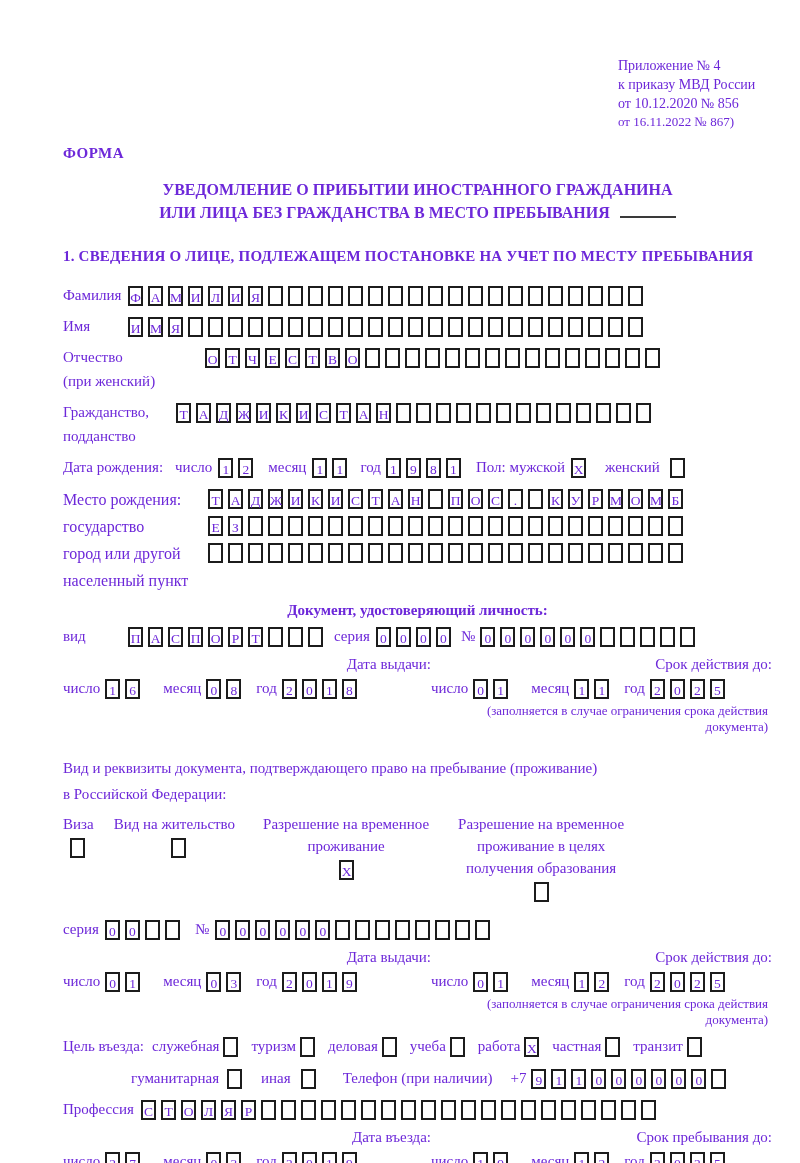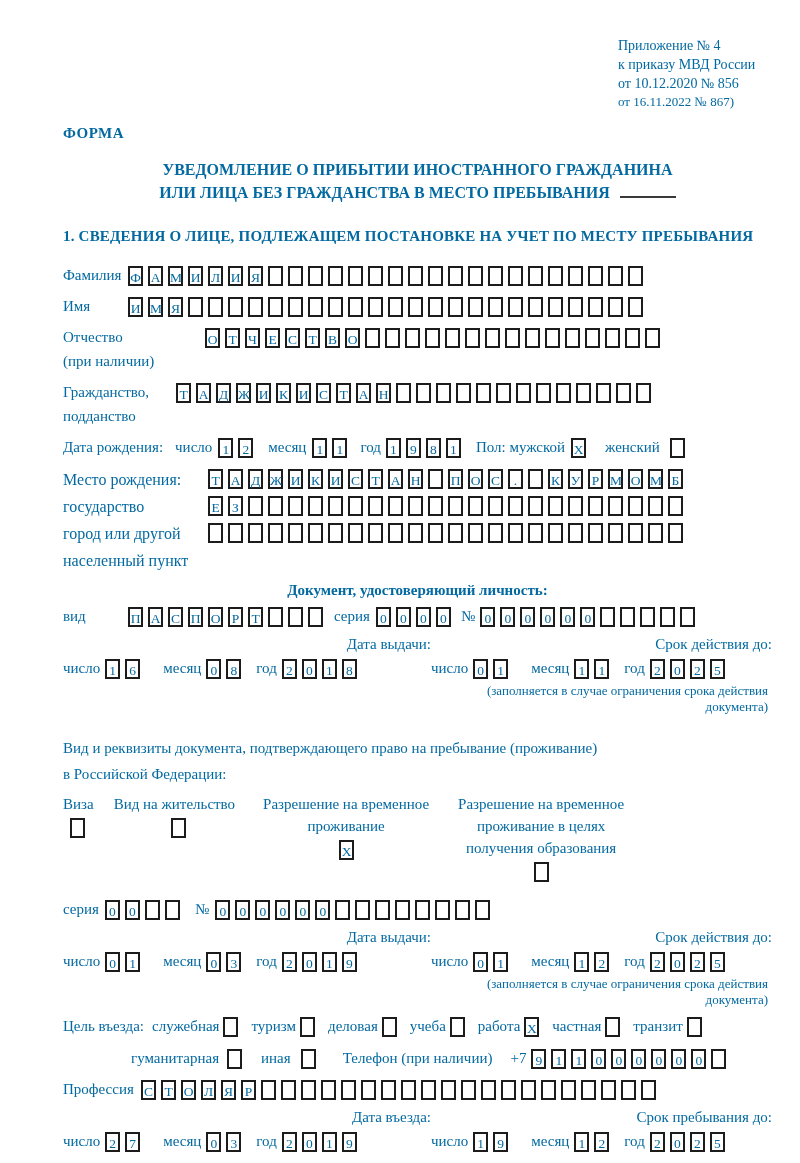--- a/index.html
+++ b/index.html
@@ -1,20 +1,20 @@
 <!DOCTYPE html>
 <html><head>
 <meta charset="utf-8">
 <style>
   * { margin:0; padding:0; box-sizing:border-box; }
   body { background:#888; font-family:"Liberation Serif", serif; }
   .page {
     position:relative; width:800px; height:1163px; margin:0 auto;
-    background:#ffffff; color:#0369a1;
-    padding:36px 28px 20px 63px; overflow:hidden;
+    background:#ffffff; color:#6d28d9;
+    padding:56px 28px 20px 63px; overflow:hidden;
   }
   .apx { margin-left:555px; font-size:14px; line-height:19px; }
   .apx .small { font-size:13px; line-height:18px; }
   .apx .gap-top { margin-top:5px; }
   .forma { text-align:left; font-weight:bold; font-size:15px; margin:14px 12px 0 0; letter-spacing:0.5px; }
   .title { text-align:center; font-weight:bold; font-size:16px; line-height:23px; margin-top:16px; }
   .blank-u { display:inline-block; width:56px; height:13px; border-bottom:2px solid #3a3a3a; margin-left:10px; }
   .sect { font-weight:bold; font-size:15px; margin-top:24px; letter-spacing:0.2px; }
 
   .row { display:flex; align-items:flex-start; margin-top:7px; }
@@ -87,21 +87,21 @@
   </div>
 
   <div class="row">
     <div class="lbl w65">Имя</div>
     <div class="cells"><span class="cell">И</span><span class="cell">М</span><span class="cell">Я</span><span class="cell"></span><span class="cell"></span><span class="cell"></span><span class="cell"></span><span class="cell"></span><span class="cell"></span><span class="cell"></span><span class="cell"></span><span class="cell"></span><span class="cell"></span><span class="cell"></span><span class="cell"></span><span class="cell"></span><span class="cell"></span><span class="cell"></span><span class="cell"></span><span class="cell"></span><span class="cell"></span><span class="cell"></span><span class="cell"></span><span class="cell"></span><span class="cell"></span><span class="cell"></span></div>
   </div>
 
   <div class="row">
     <div class="w142">
       <div class="lbl2">Отчество</div>
-      <div class="lbl2">(при наличии)</div>
+      <div class="lbl2">(при женский)</div>
     </div>
     <div class="cells"><span class="cell">О</span><span class="cell">Т</span><span class="cell">Ч</span><span class="cell">Е</span><span class="cell">С</span><span class="cell">Т</span><span class="cell">В</span><span class="cell">О</span><span class="cell"></span><span class="cell"></span><span class="cell"></span><span class="cell"></span><span class="cell"></span><span class="cell"></span><span class="cell"></span><span class="cell"></span><span class="cell"></span><span class="cell"></span><span class="cell"></span><span class="cell"></span><span class="cell"></span><span class="cell"></span><span class="cell"></span></div>
   </div>
 
   <div class="row">
     <div class="w113">
       <div class="lbl2">Гражданство,</div>
       <div class="lbl2">подданство</div>
     </div>
     <div class="cells"><span class="cell">Т</span><span class="cell">А</span><span class="cell">Д</span><span class="cell">Ж</span><span class="cell">И</span><span class="cell">К</span><span class="cell">И</span><span class="cell">С</span><span class="cell">Т</span><span class="cell">А</span><span class="cell">Н</span><span class="cell"></span><span class="cell"></span><span class="cell"></span><span class="cell"></span><span class="cell"></span><span class="cell"></span><span class="cell"></span><span class="cell"></span><span class="cell"></span><span class="cell"></span><span class="cell"></span><span class="cell"></span><span class="cell"></span></div>

